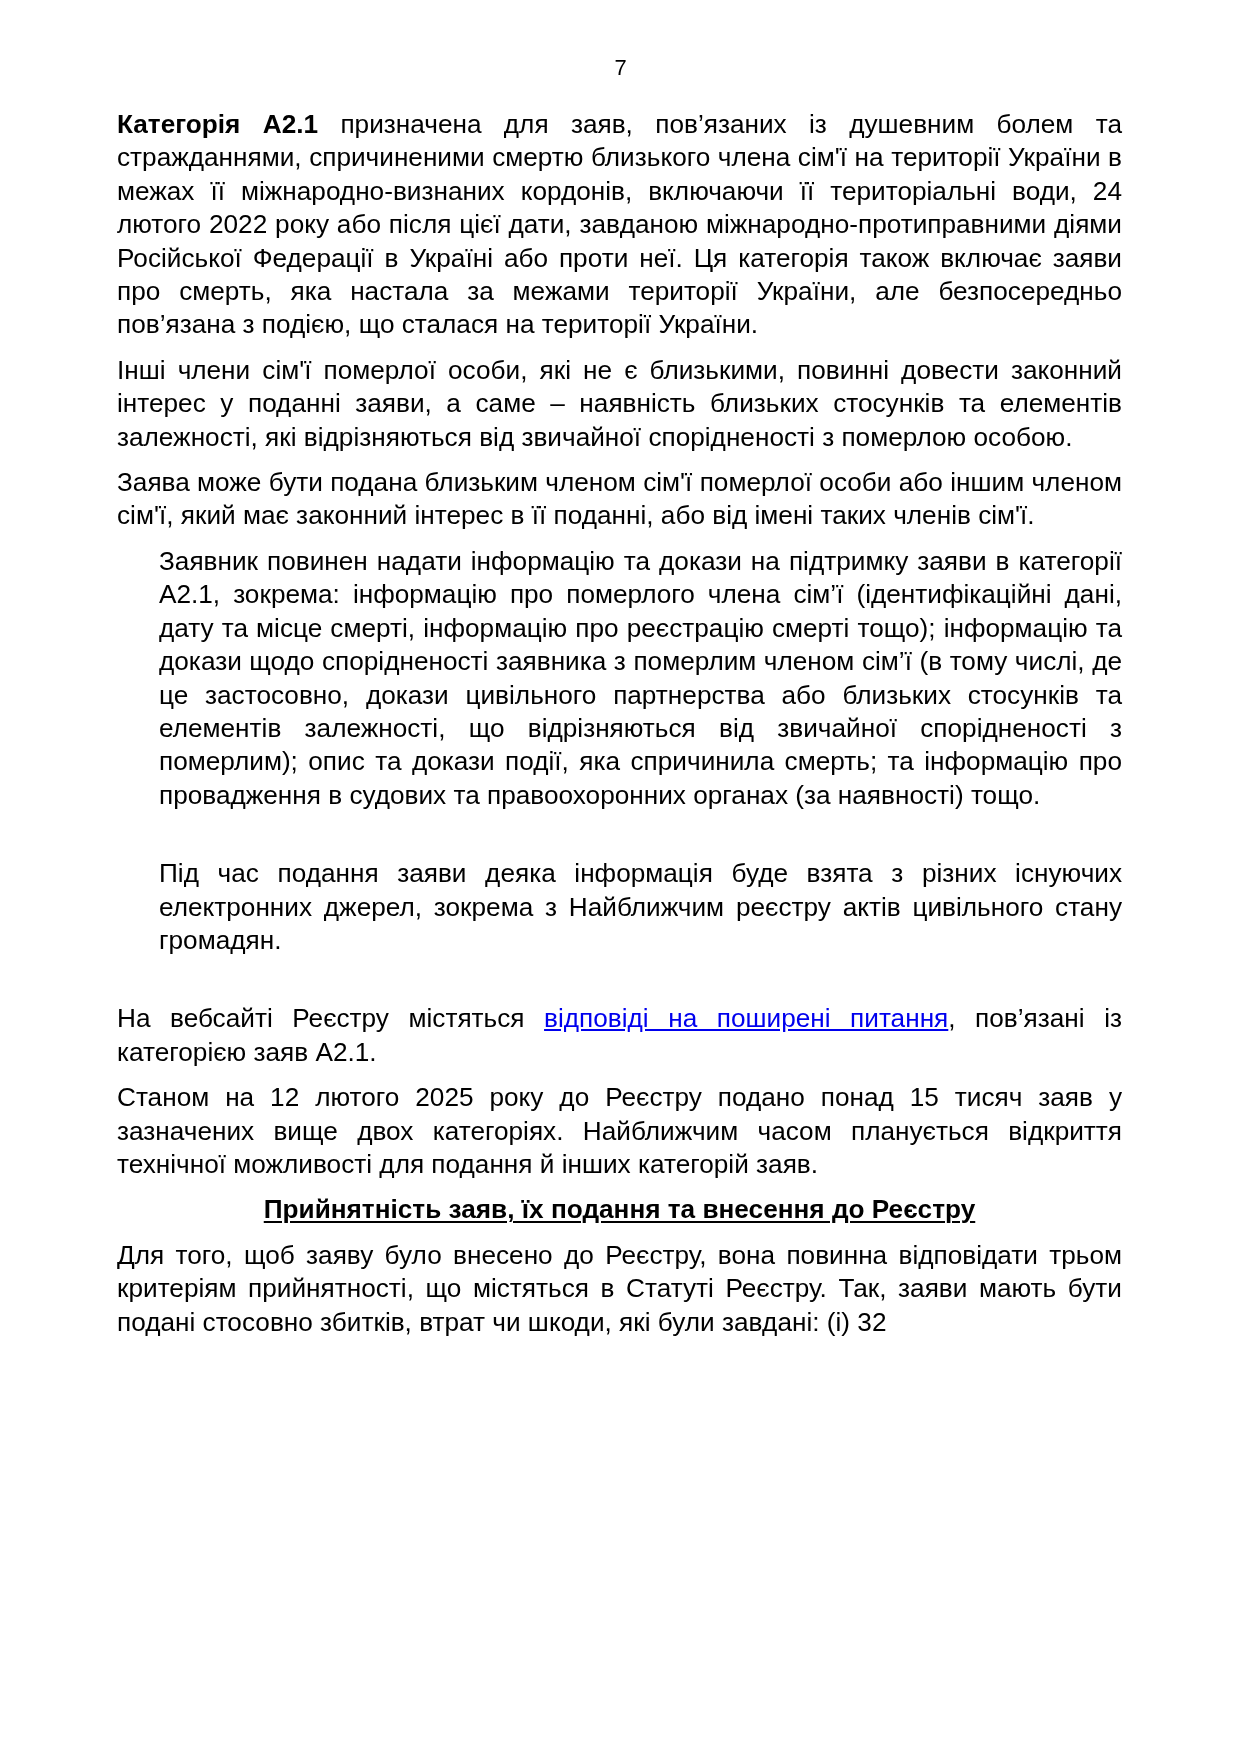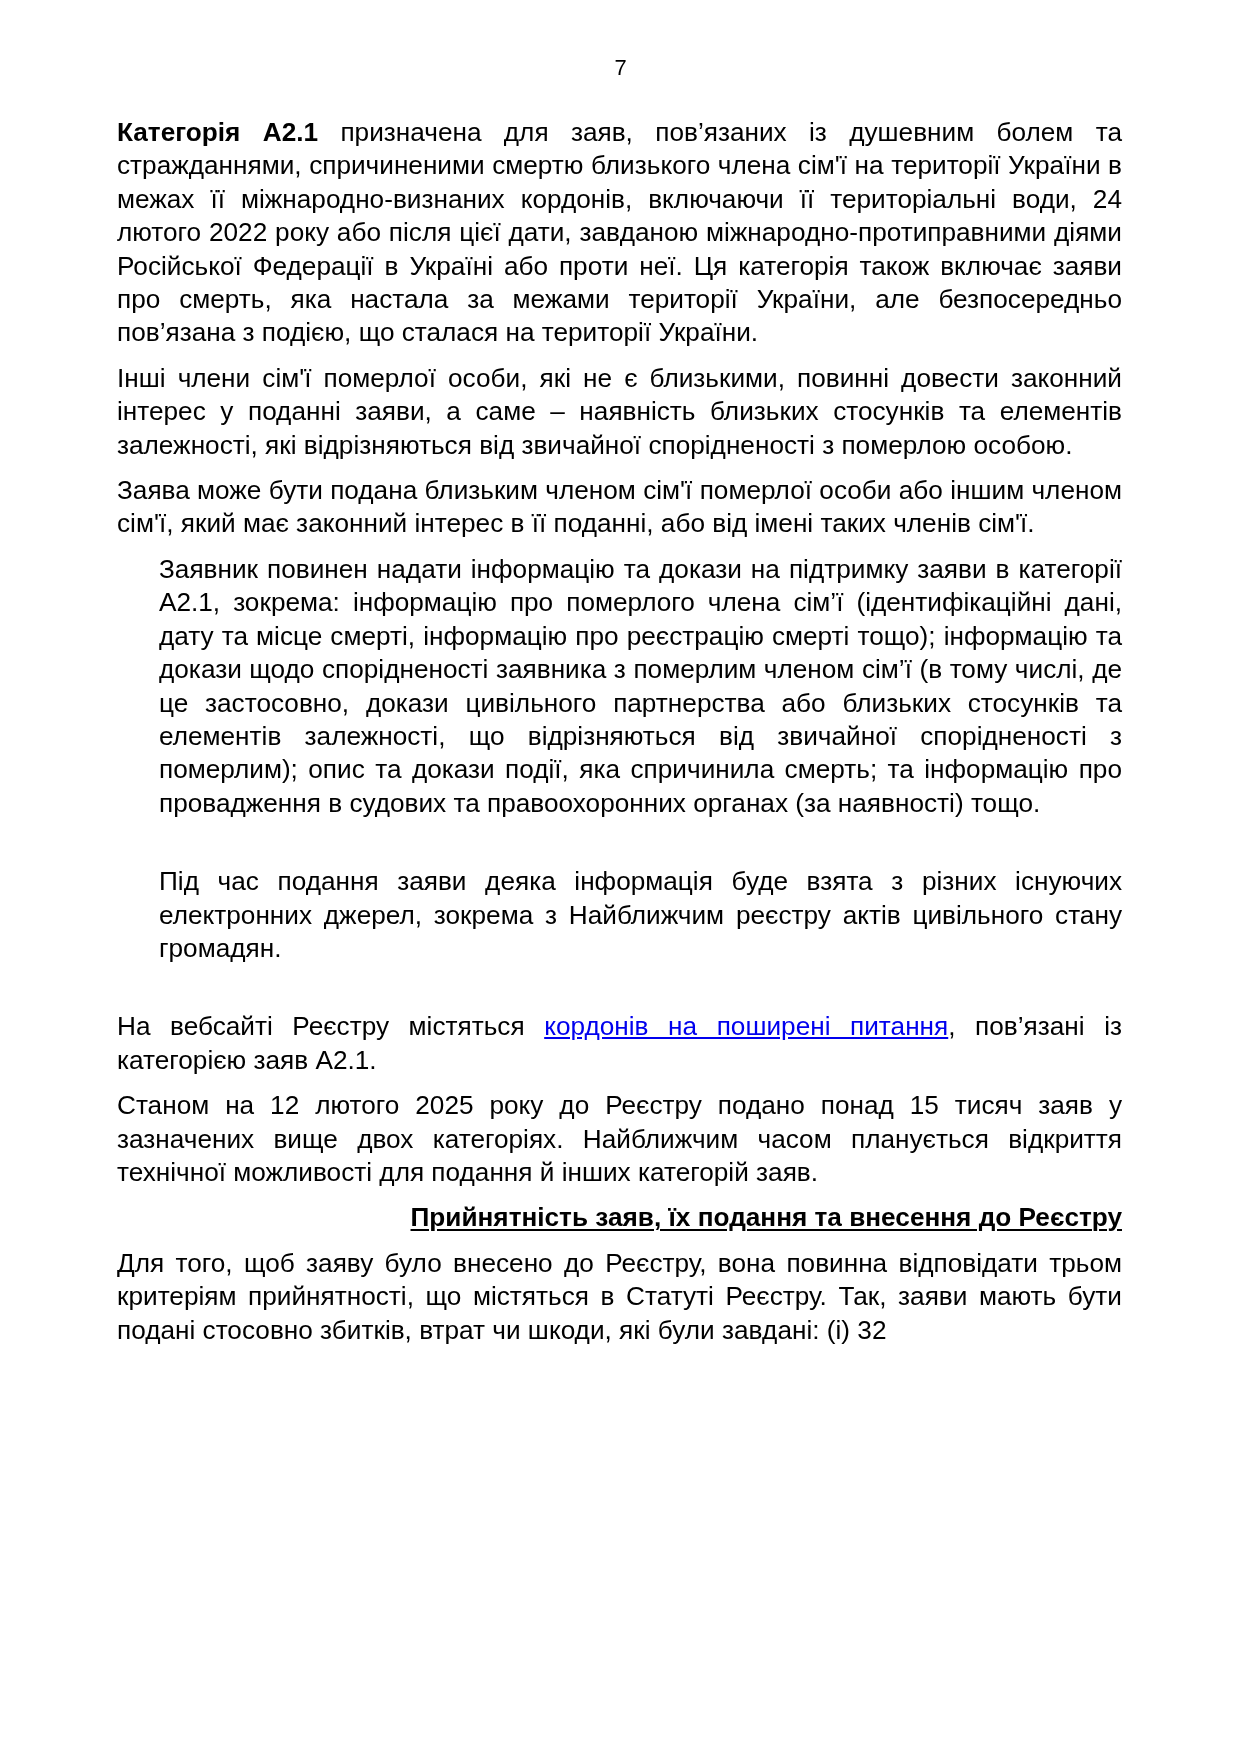--- a/index.html
+++ b/index.html
@@ -19,21 +19,21 @@
       position: absolute;
       top: 55px;
       left: 0;
       width: 1241px;
       text-align: center;
       font-size: 22px;
       line-height: 26px;
     }
     .content {
       position: absolute;
-      top: 116px;
+      top: 108px;
       left: 117px;
       width: 1005px;
       font-size: 26.2px;
       line-height: 33.4px;
       text-align: justify;
     }
     .para {
       margin: 0 0 12px 0;
     }
     .para.gap-after {
@@ -47,21 +47,21 @@
       color: #0000ee;
       text-decoration: underline;
       cursor: pointer;
     }
     .heading {
       font-weight: bold;
       text-decoration: underline;
       text-decoration-thickness: 2px;
       text-underline-offset: 3px;
       margin: 0 0 12px 0;
-      text-align: right;
+      text-align: center;
     }
   </style>
 </head>
 <body>
 
 <div class="page-number">7</div>
 
 <div class="content">
 
   <p class="para">
@@ -72,21 +72,21 @@
   <p class="para">Інші члени сім'ї померлої особи, які не є близькими, повинні довести законний інтерес у поданні заяви, а саме – наявність близьких стосунків та елементів залежності, які відрізняються від звичайної спорідненості з померлою особою.</p>
 
   <p class="para">Заява може бути подана близьким членом сім'ї померлої особи або іншим членом сім'ї, який має законний інтерес в її поданні, або від імені таких членів сім'ї.</p>
 
 
   <p class="para gap-after">Заявник повинен надати інформацію та докази на підтримку заяви в категорії А2.1, зокрема: інформацію про померлого члена сім’ї (ідентифікаційні дані, дату та місце смерті, інформацію про реєстрацію смерті тощо); інформацію та докази щодо спорідненості заявника з померлим членом сім’ї (в тому числі, де це застосовно, докази цивільного партнерства або близьких стосунків та елементів залежності, що відрізняються від звичайної спорідненості з померлим); опис та докази події, яка спричинила смерть; та інформацію про провадження в судових та правоохоронних органах (за наявності) тощо.</p>
 
   <p class="para gap-after">Під час подання заяви деяка інформація буде взята з різних існуючих електронних джерел, зокрема з Найближчим реєстру актів цивільного стану громадян.</p>
 
   <p class="para">
-    <span>На вебсайті Реєстру містяться </span><a class="link">кордонів на поширені питання</a><span>, пов’язані із категорією заяв А2.1.</span>
+    <span>На вебсайті Реєстру містяться </span><a class="link">відповіді на поширені питання</a><span>, пов’язані із категорією заяв А2.1.</span>
   </p>
 
   <p class="para">Станом на 12 лютого 2025 року до Реєстру подано понад 15 тисяч заяв у зазначених вище двох категоріях. Найближчим часом планується відкриття технічної можливості для подання й інших категорій заяв.</p>
 
   <p class="heading">Прийнятність заяв, їх подання та внесення до Реєстру</p>
 
   <p class="para">Для того, щоб заяву було внесено до Реєстру, вона повинна відповідати трьом критеріям прийнятності, що містяться в Статуті Реєстру. Так, заяви мають бути подані стосовно збитків, втрат чи шкоди, які були завдані: (і) 32</p>
 
 </div>
 

